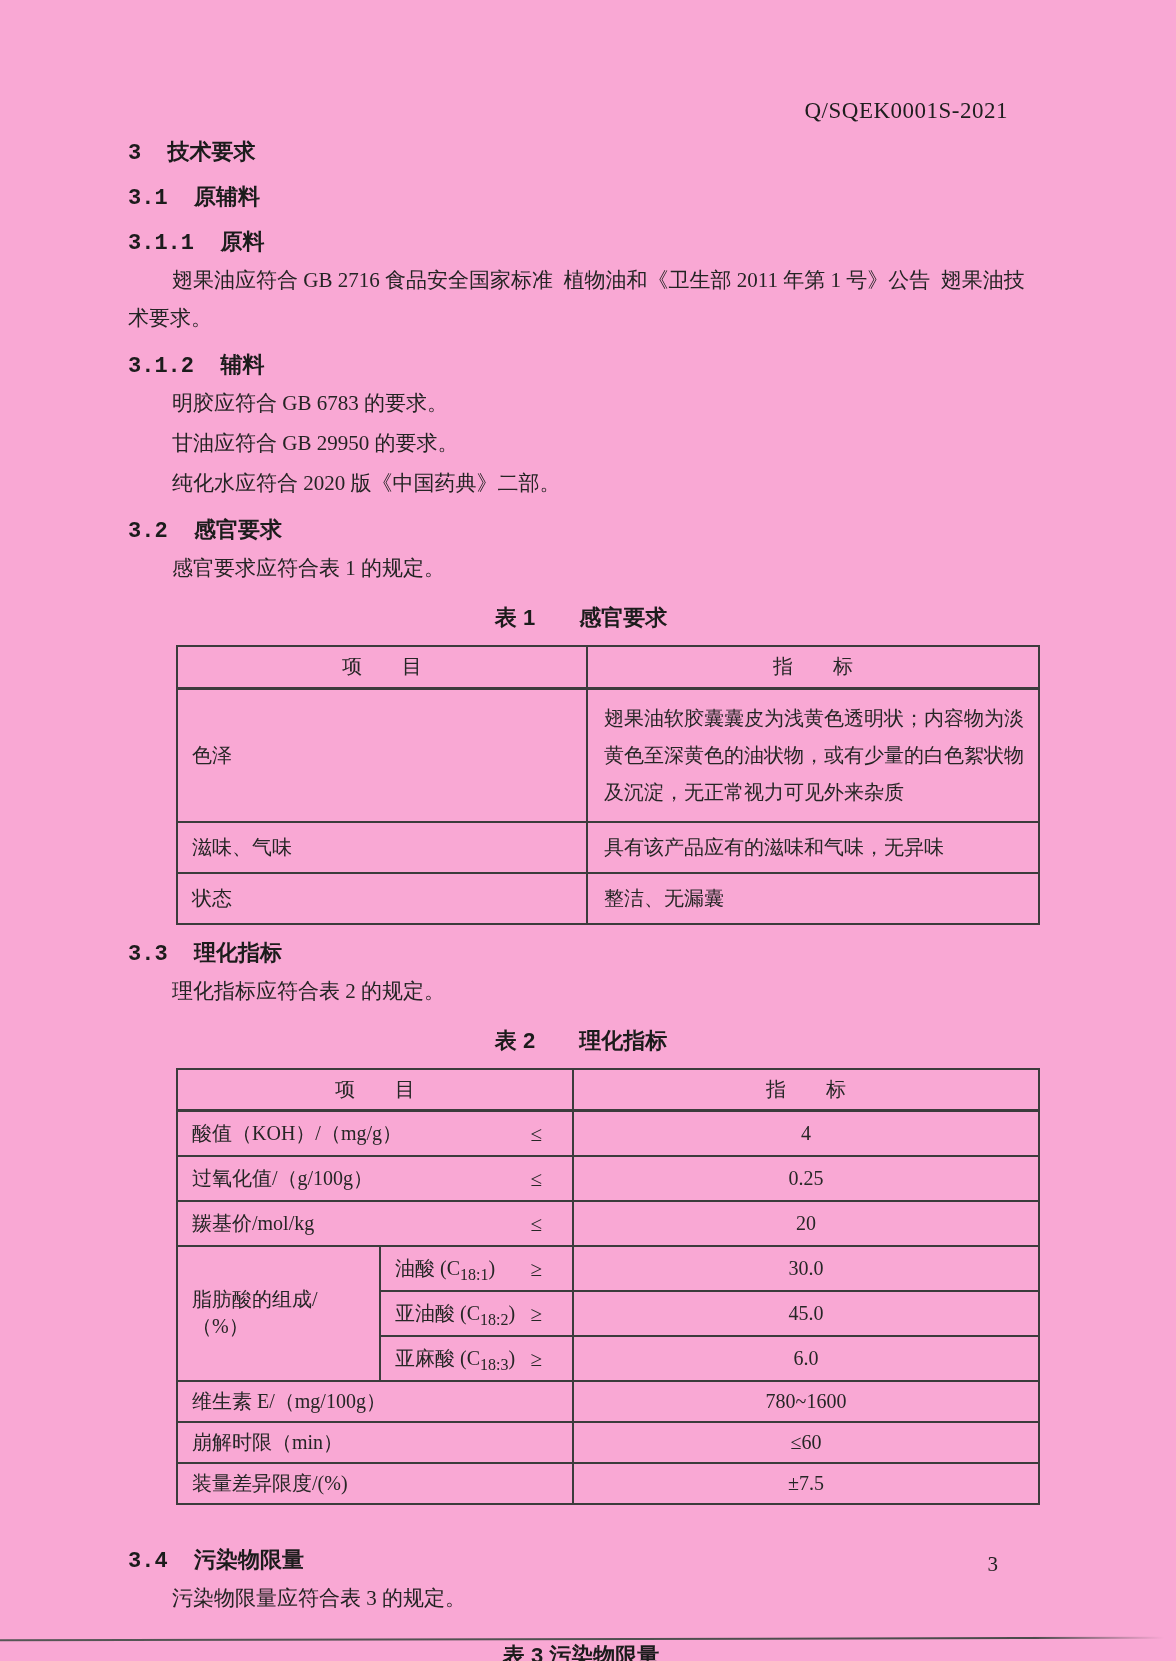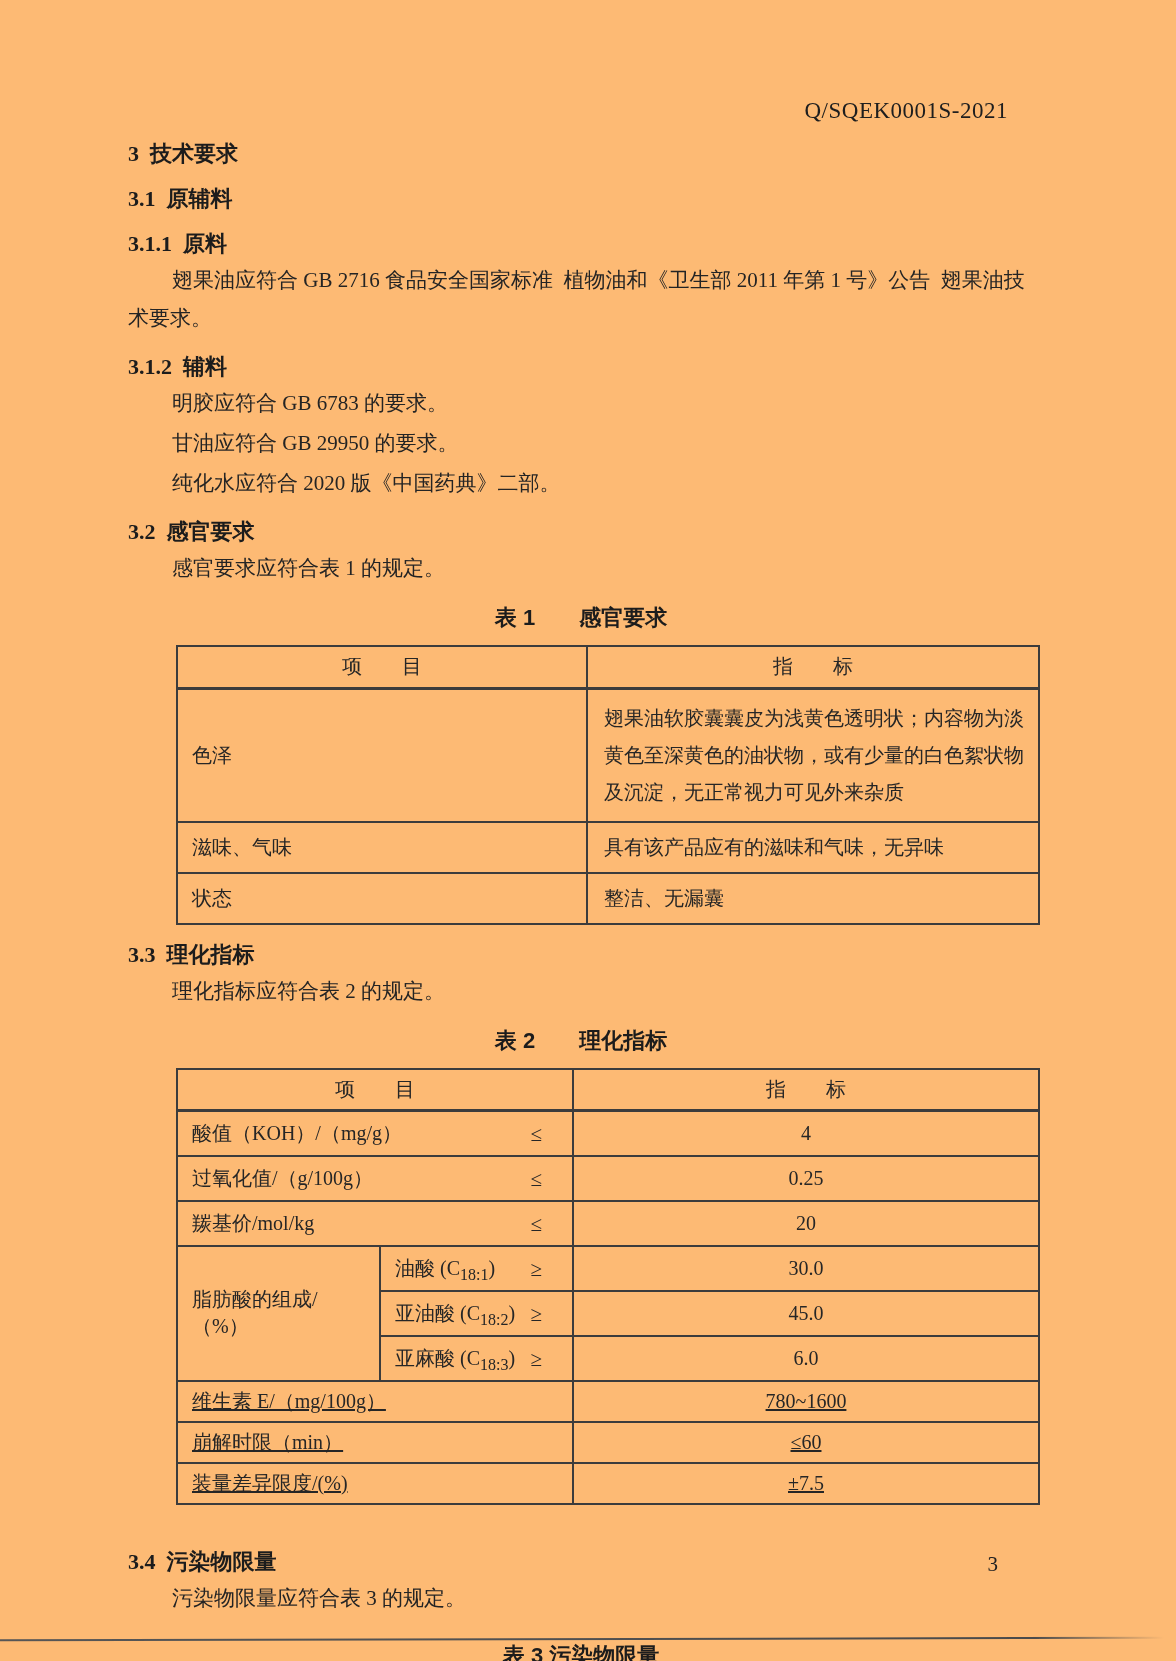--- a/index.html
+++ b/index.html
@@ -2,38 +2,38 @@
 <html><head>
 <meta charset="utf-8">
 <style>
   * { box-sizing: border-box; }
   html,body { margin:0; padding:0; background:#d9d9d9; }
   .page {
     position: relative;
     width: 1176px;
     height: 1661px;
     margin: 0 auto;
-    background: #fdba74;
+    background: #f9a8d4;
     color: #262626;
     font-family: "Liberation Serif", serif;
     padding: 98px 142px 0 128px;
     overflow: hidden;
   }
   .bind { white-space: pre-wrap; }
 
   .doc-code {
     text-align: right;
     padding-right: 26px;
     font-size: 23px;
     letter-spacing: 0.5px;
     color: #1e1e1e;
   }
 
   .h {
-    font-family: Liberation Serif, serif;
+    font-family: Liberation Mono, monospace;
     font-weight: bold;
     font-size: 22px;
     color: #1c1c1c;
     margin-top: 15px;
     line-height: 30px;
   }
   .para {
     font-size: 21px;
     line-height: 38px;
     margin: 2px 0 0 0;
@@ -82,21 +82,21 @@
   .item-flex {
     display: flex;
     justify-content: space-between;
     align-items: flex-end;
     padding: 2px 20px 2px 4px;
   }
   .op { font-size: 21px; }
   sub { font-size: 16px; line-height: 0; }
   .t2 td { height: 38px; }
   .t2 .grp { padding-left: 14px; }
-  .t2 .tail td { height: 40px; text-decoration: underline; }
+  .t2 .tail td { height: 40px; }
 
   .pageno {
     position: absolute;
     right: 178px;
     bottom: 84px;
     font-size: 21px;
     color: #222;
   }
   .scanline {
     position: absolute;

